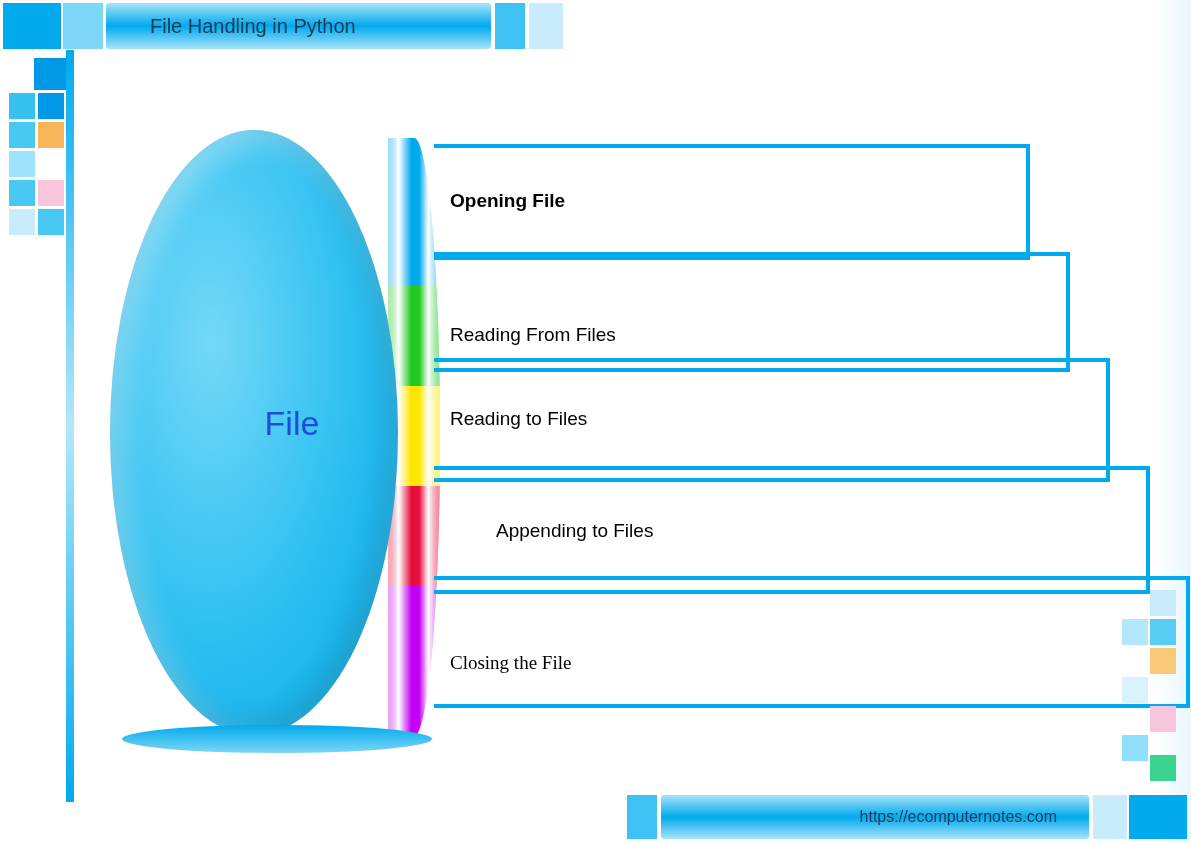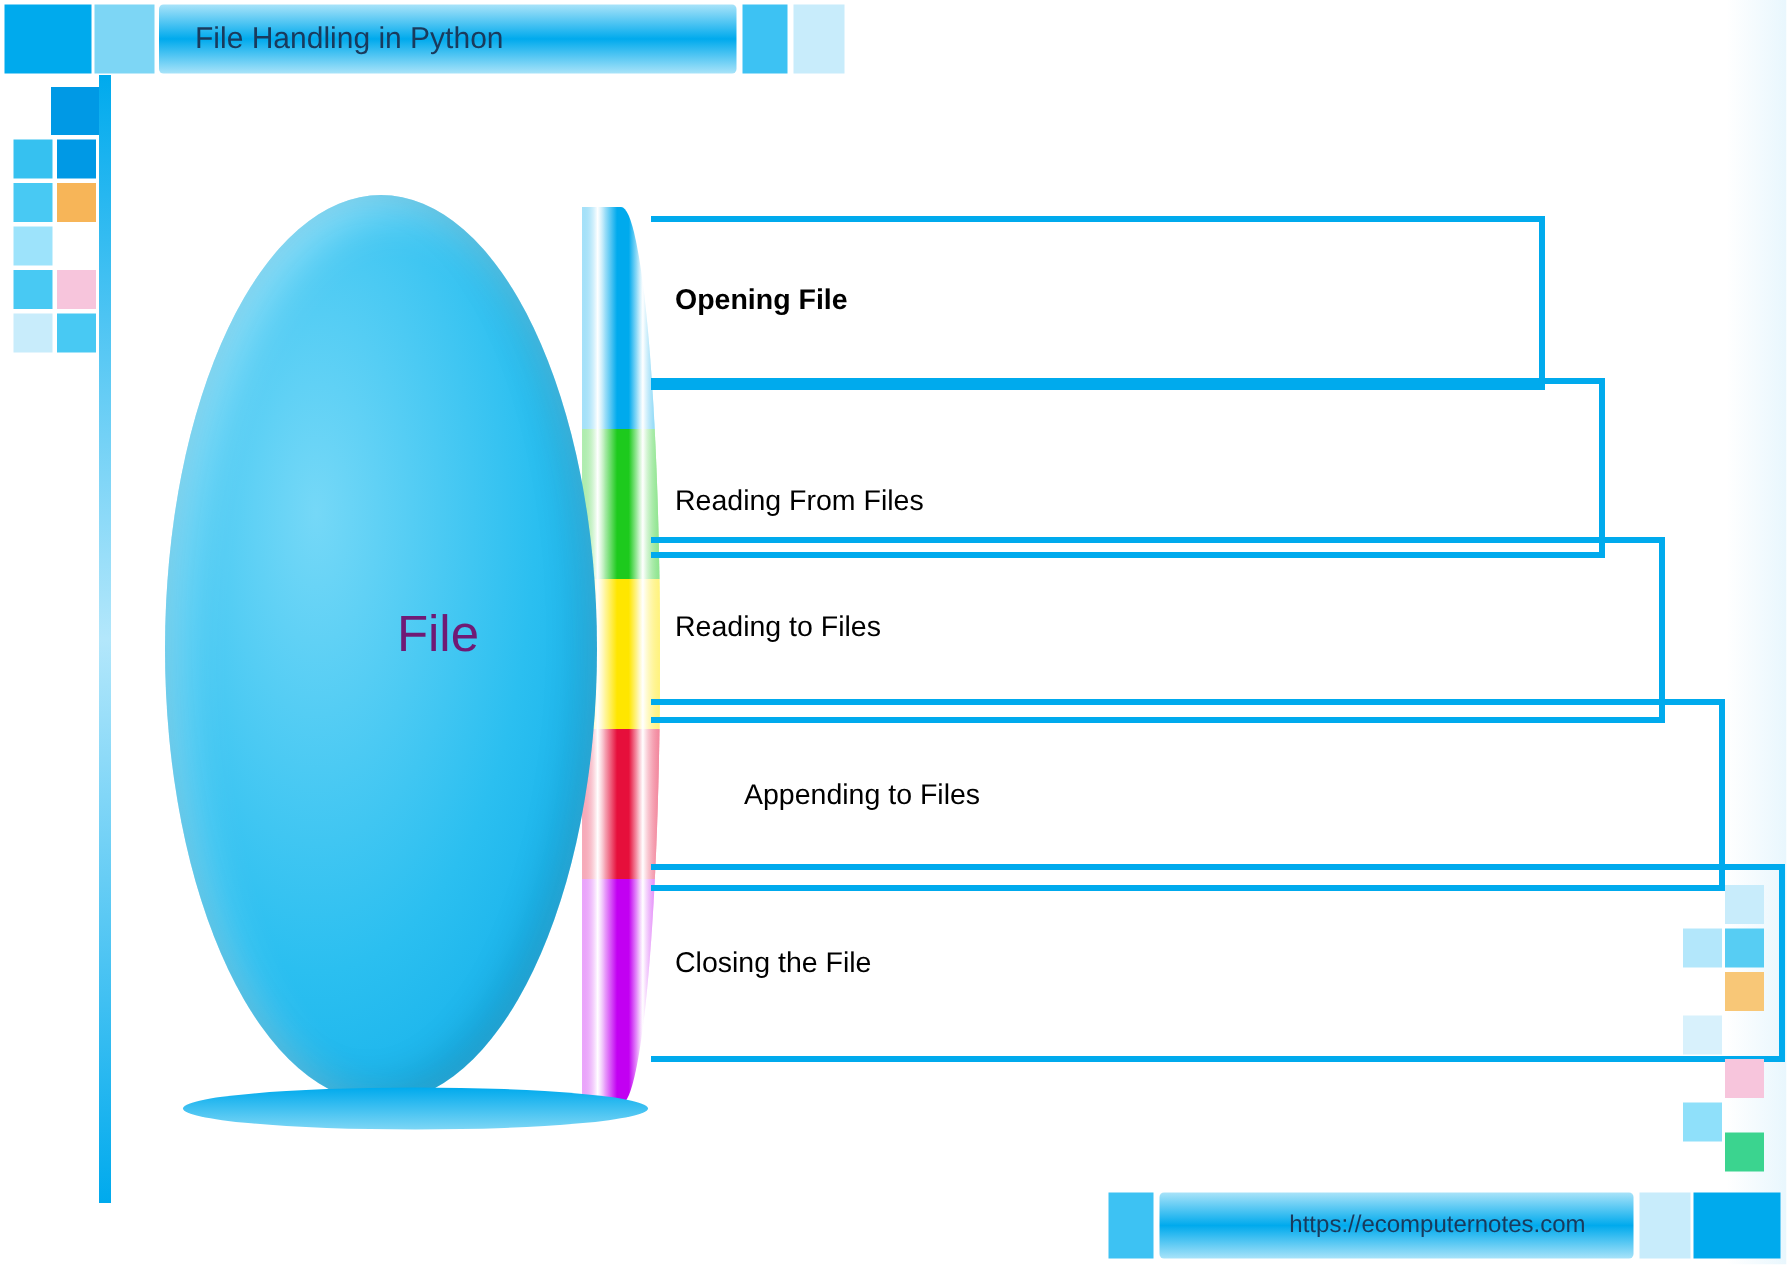--- a/index.html
+++ b/index.html
@@ -2,48 +2,48 @@
 <html><head>
 <meta charset="utf-8">
 <style>
   * { margin: 0; padding: 0; box-sizing: border-box; }
   body { font-family: Arial, sans-serif; width: 1191px; height: 843px; position: relative; background: #fff; overflow: hidden; }
   
   
   .header-bar { position: absolute; top: 3px; left: 3px; width: 560px; height: 46px; display: flex; align-items: stretch; }
   .header-block1 { width: 58px; background: #00aaed; }
   .header-block2 { width: 40px; background: #7dd6f5; margin-left: 2px; }
-  .header-title-bar { flex: 1; background: linear-gradient(to bottom, #a8e3f9 0%, #00aaed 50%, #a8e3f9 100%); margin-left: 3px; display: flex; align-items: center; padding-left: 24px; font-size: 20px; color: #1a3a5c; border-radius: 3px; }
+  .header-title-bar { flex: 1; background: linear-gradient(to bottom, #a8e3f9 0%, #00aaed 50%, #a8e3f9 100%); margin-left: 3px; display: flex; align-items: center; padding-left: 44px; font-size: 20px; color: #1a3a5c; border-radius: 3px; }
   .header-accent1 { width: 30px; background: #3dc2f3; margin-left: 4px; }
   .header-accent2 { width: 34px; background: #c8ecfb; margin-left: 4px; }
   
   
   .left-decor { position: absolute; left: 9px; top: 58px; }
   .left-decor .sq { position: absolute; }
   
   
   .v-bar { position: absolute; left: 66px; top: 50px; width: 8px; height: 752px; background: linear-gradient(to bottom, #00aaed, #b3e7fb 50%, #00aaed); }
   
   
   .right-decor { position: absolute; right: 9px; bottom: 58px; width: 60px; height: 195px; }
   .right-decor .sq { position: absolute; }
   
   
-  .bottom-bar { position: absolute; bottom: 4px; right: 4px; width: 448px; height: 44px; display: flex; align-items: stretch; flex-direction: row-reverse; margin-left: 17px; }
+  .bottom-bar { position: absolute; bottom: 4px; right: 4px; width: 560px; height: 44px; display: flex; align-items: stretch; flex-direction: row-reverse; margin-left: 17px; }
   .bottom-block1 { width: 58px; background: #00aaed; }
   .bottom-block2 { width: 34px; background: #c8ecfb; margin-right: 2px; }
   .bottom-url-bar { flex: 1; background: linear-gradient(to bottom, #a8e3f9 0%, #00aaed 50%, #a8e3f9 100%); margin-right: 4px; display: flex; align-items: center; justify-content: flex-end; padding-right: 32px; font-size: 16px; color: #1a3a5c; border-radius: 3px; }
   .bottom-accent1 { width: 30px; background: #3dc2f3; margin-right: 4px; }
   
   
   .disk { position: absolute; left: 122px; top: 134px; width: 310px; height: 605px; }
   
   .disk-top-face { position: absolute; left: -12px; top: -4px; width: 288px; height: 605px; border-radius: 50%; background: radial-gradient(ellipse at 35% 35%, #75d8f7, #2bbff0 55%, #05a6e6); box-shadow: inset -8px -8px 28px rgba(0,0,0,0.15), inset 10px 10px 30px rgba(255,255,255,0.4); }
   
-  .disk-label { position: absolute; left: 60px; top: 268px; width: 220px; text-align: center; font-size: 34px; color: #701a75; line-height: 1.25; }
+  .disk-label { position: absolute; left: 60px; top: 268px; width: 220px; text-align: center; font-size: 34px; color: #1d4ed8; line-height: 1.25; }
   
   
   .side-stack { position: absolute; left: 266px; top: 4px; width: 52px; height: 598px; overflow: hidden; border-top-right-radius: 26px 300px; border-bottom-right-radius: 26px 300px; }
   .side-band { width: 100%; position: relative; }
   .band-gloss { position: absolute; inset: 0; background: linear-gradient(to right, rgba(255,255,255,0.65), rgba(255,255,255,0) 30%, rgba(255,255,255,0) 70%, rgba(255,255,255,0.5)); }
   
   
   .item-label { position: absolute; font-size: 19px; color: #000; }
   .bracket { position: absolute; border: 4px solid #00aaed; border-left: none; }
   
@@ -108,21 +108,21 @@
 
 <div id="items-container">
     <div class="item-label" style="left: 450px; top: 190px; font-weight: bold;">Opening File</div>
     <div class="bracket" style="left: 434px; top: 144px; width: 596px; height: 116px; border-top: 4px solid rgb(0, 170, 237); border-bottom: 4px solid rgb(0, 170, 237);"></div>
     <div class="item-label" style="left: 450px; top: 300px; margin-top: 24px;">Reading From Files</div>
     <div class="bracket" style="left: 434px; top: 252px; width: 636px; height: 120px; border-top: 4px solid rgb(0, 170, 237); border-bottom: 4px solid rgb(0, 170, 237);"></div>
     <div class="item-label" style="left: 450px; top: 408px;">Reading to Files</div>
     <div class="bracket" style="left: 434px; top: 358px; width: 676px; height: 124px; border-top: 4px solid rgb(0, 170, 237); border-bottom: 4px solid rgb(0, 170, 237);"></div>
     <div class="item-label" style="left: 450px; top: 520px; margin-left: 46px;">Appending to Files</div>
     <div class="bracket" style="left: 434px; top: 466px; width: 716px; height: 128px; border-top: 4px solid rgb(0, 170, 237); border-bottom: 4px solid rgb(0, 170, 237);"></div>
-    <div class="item-label" style="left: 450px; top: 632px;">Closing the File</div>
+    <div class="item-label" style="left: 450px; top: 652px; font-family: Liberation Serif, serif;">Closing the File</div>
     <div class="bracket" style="left: 434px; top: 576px; width: 756px; height: 132px; border-top: 4px solid rgb(0, 170, 237); border-bottom: 4px solid rgb(0, 170, 237);"></div>
   </div>
 
 <div class="right-decor" id="right-decor">
     <div class="sq" style="left: 28px; top: 0px; width: 26px; height: 26px; background: rgb(200, 236, 251);"></div>
     <div class="sq" style="left: 0px; top: 29px; width: 26px; height: 26px; background: rgb(179, 231, 251);"></div>
     <div class="sq" style="left: 28px; top: 29px; width: 26px; height: 26px; background: rgb(87, 205, 243);"></div>
     <div class="sq" style="left: 28px; top: 58px; width: 26px; height: 26px; background: rgb(248, 199, 119);"></div>
     <div class="sq" style="left: 0px; top: 87px; width: 26px; height: 26px; background: rgb(216, 241, 252);"></div>
     <div class="sq" style="left: 28px; top: 116px; width: 26px; height: 26px; background: rgb(247, 197, 220);"></div>

